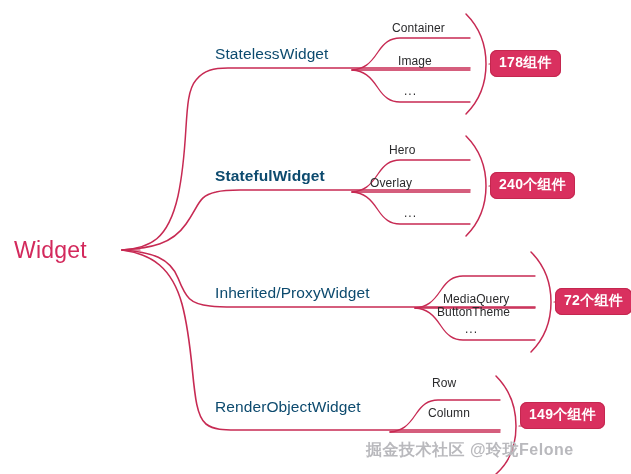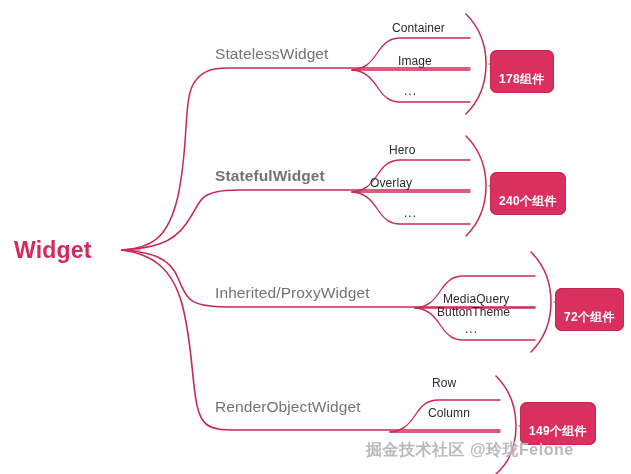--- a/index.html
+++ b/index.html
@@ -21,51 +21,51 @@
     position: absolute;
     left: 0;
     top: 0;
     width: 631px;
     height: 474px;
     pointer-events: none;
   }
   .root-label {
     position: absolute;
     font-size: 23px;
-    font-weight: bold;
+    font-weight: normal;
     color: #d3295c;
     letter-spacing: 0.2px;
     white-space: nowrap;
   }
   .branch-label {
     position: absolute;
     font-size: 15.5px;
-    color: #737373;
+    color: #0c4a6e;
     white-space: nowrap;
     letter-spacing: 0.1px;
   }
   .leaf-label {
     position: absolute;
     font-size: 12px;
     color: #2a2a2c;
     white-space: nowrap;
     letter-spacing: 0.1px;
   }
   .leaf-label.ellipsis {
     font-size: 12px;
     letter-spacing: 1px;
   }
   .badge {
     position: absolute;
     background: #d9305f;
     color: #ffffff;
-    font-size: 12px;
+    font-size: 14px;
     font-weight: bold;
     border-radius: 7px;
-    padding: 21px 9px 5px 9px;
+    padding: 4px 9px 5px 9px;
     white-space: nowrap;
     box-shadow: 0 0 0 1px #c4274f inset;
     letter-spacing: 0.3px;
   }
   .watermark {
     position: absolute;
     font-size: 16px;
     color: #b9b9bd;
     white-space: nowrap;
     letter-spacing: 0.5px;

